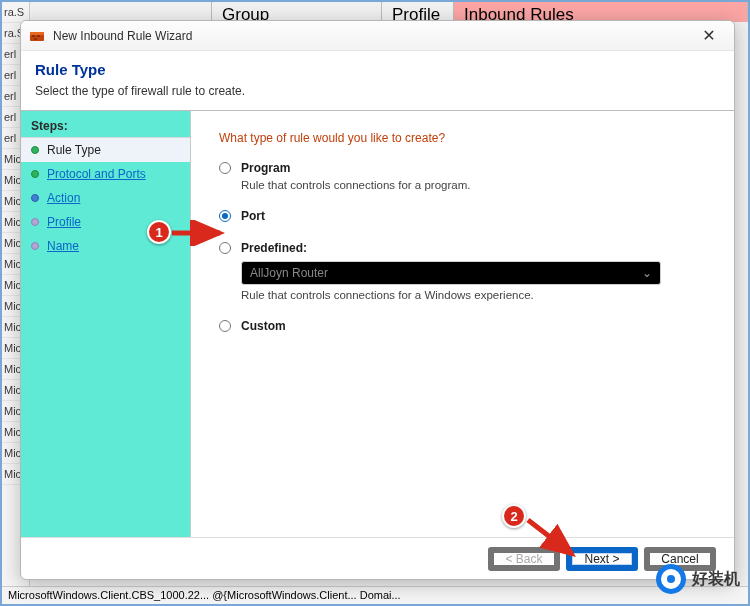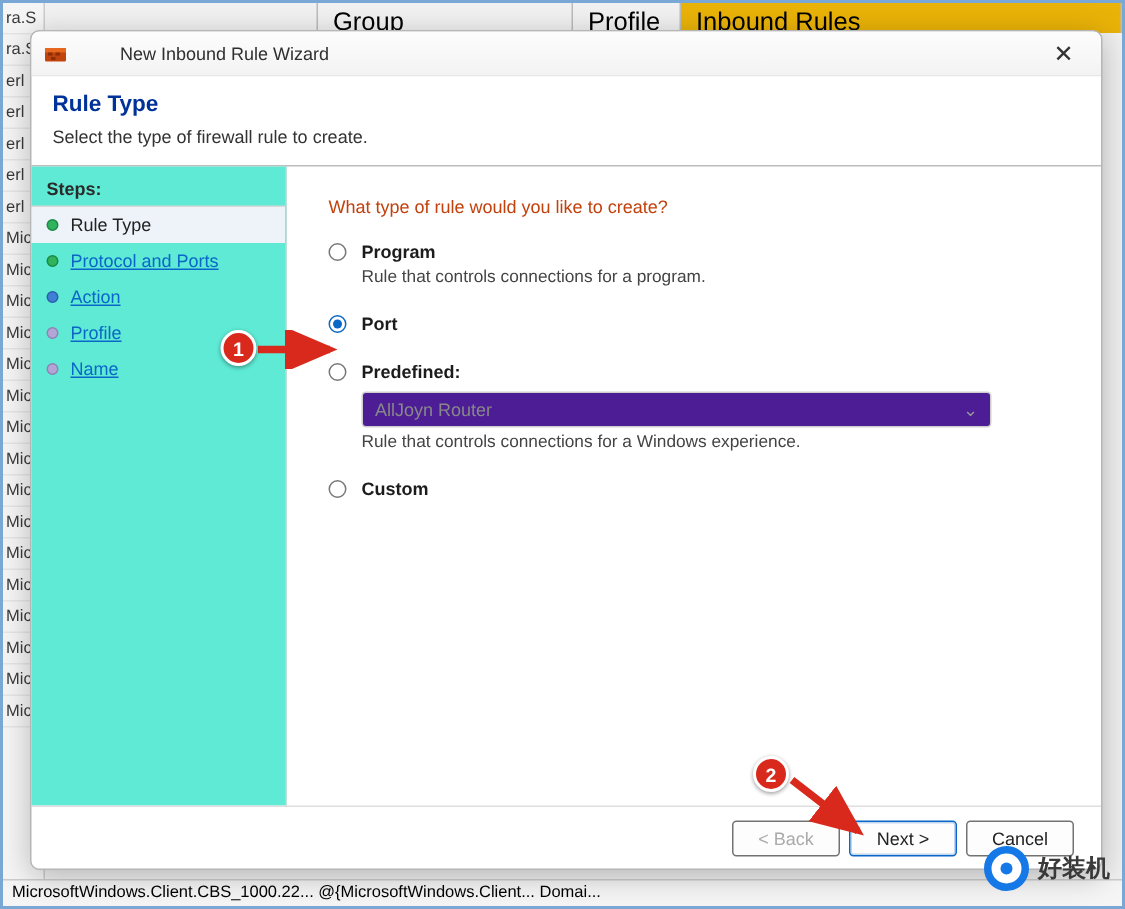--- a/index.html
+++ b/index.html
@@ -58,21 +58,20 @@
     flex-direction: column;
   }
   .titlebar {
     height: 30px;
     display: flex;
     align-items: center;
     padding: 0 8px;
     border-bottom: 1px solid #e6e6e6;
     border-radius: 6px 6px 0 0;
     background: linear-gradient(#fdfdfd,#f3f3f3);
-    gap: 27px;
   }
   .titlebar .icon { width:16px; height:16px; margin-right:8px; }
   .titlebar .title { flex: 1; font-size: 12px; color:#2f2f2f; }
   .titlebar .close { width: 34px; height: 26px; display:flex; align-items:center; justify-content:center; font-size:16px; color:#333; border-radius:3px; }
   .header-area { padding: 10px 14px 12px 14px; border-bottom:1px solid #bdbdbd; }
   .header-area h1 { font-size: 15px; color:#003399; font-weight: 600; margin-bottom:6px; }
   .header-area p { font-size: 12px; color:#333; }
   .body { flex:1; display:flex; }
   .sidebar {
     width: 170px;
@@ -115,33 +114,33 @@
   .radio.checked::after {
     content:''; width:6px; height:6px; background:#0a67c7; border-radius:50%;
   }
   .opt-label { font-weight:600; color:#1c1c1c; }
   .opt-desc { font-size:11.5px; color:#444; margin-left:22px; margin-top:4px; }
   .dropdown {
     margin-left:22px; margin-top:6px;
     width:420px; height:24px;
     border:1px solid #cfcfcf; border-radius:3px;
     display:flex; align-items:center; justify-content:space-between;
-    padding:0 8px; color:#888; background:#4c1d95;
+    padding:0 8px; color:#888; background:#000000;
     font-size:12px;
   }
   .footer {
     height:42px;
     border-top:1px solid #dedede;
     display:flex; justify-content:flex-end; align-items:center;
     padding: 0 18px;
     gap:6px;
   }
   .btn {
     min-width:72px; height:24px;
-    border:1px solid #737373; border-radius:3px;
+    border:6px solid #737373; border-radius:3px;
     background:#fdfdfd;
     font-size:12px; color:#222;
     display:inline-flex; align-items:center; justify-content:center;
     cursor:pointer;
   }
   .btn.disabled { color:#aaaaaa; cursor:default; }
   .btn.primary { border-color:#0a67c7; box-shadow: inset 0 0 0 1px rgba(10,103,199,0.25); }
   
   .badge {
     position:absolute; width:24px; height:24px; border-radius:50%;
@@ -166,21 +165,21 @@
     border-radius:50%; left:50%; top:50%; transform:translate(-50%,-50%);
   }
 </style>
 </head>
 <body>
 
 <div class="bg-header">
   <div class="cell" style="width:210px"></div>
   <div class="cell" style="width:170px">Group</div>
   <div class="cell" style="width:72px">Profile</div>
-  <div class="cell" style="flex:1; background:#eab308">Inbound Rules</div>
+  <div class="cell" style="flex:1; background:#fca5a5">Inbound Rules</div>
 </div>
 <div class="bg-list" id="bg-list">
     <div>ra.S</div>
     <div>ra.S</div>
     <div>erl</div>
     <div>erl</div>
     <div>erl</div>
     <div>erl</div>
     <div>erl</div>
     <div>Mic</div>

